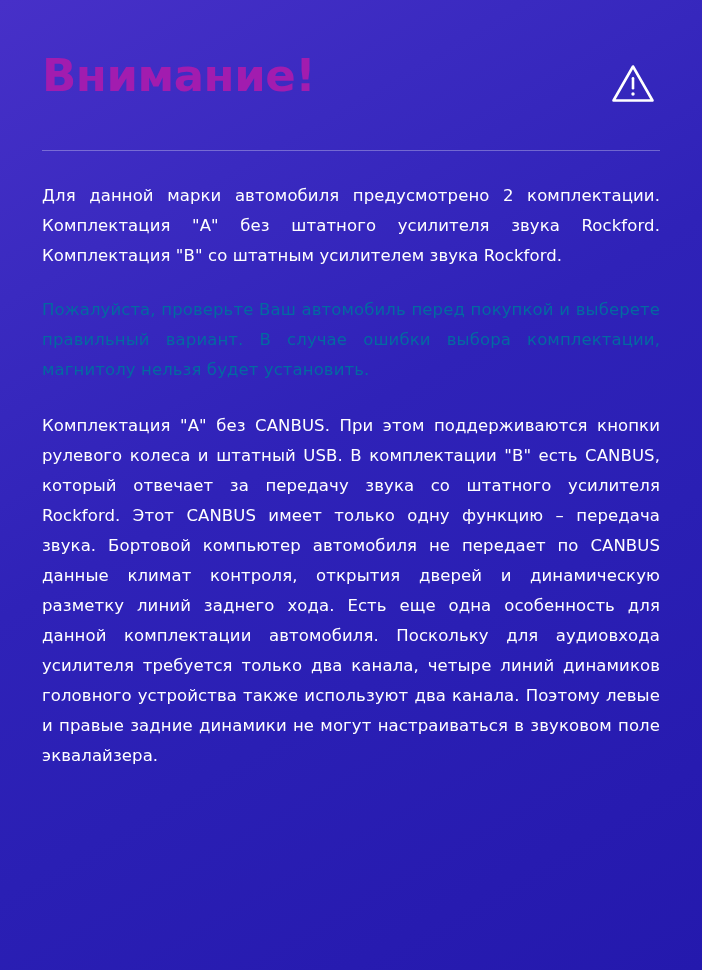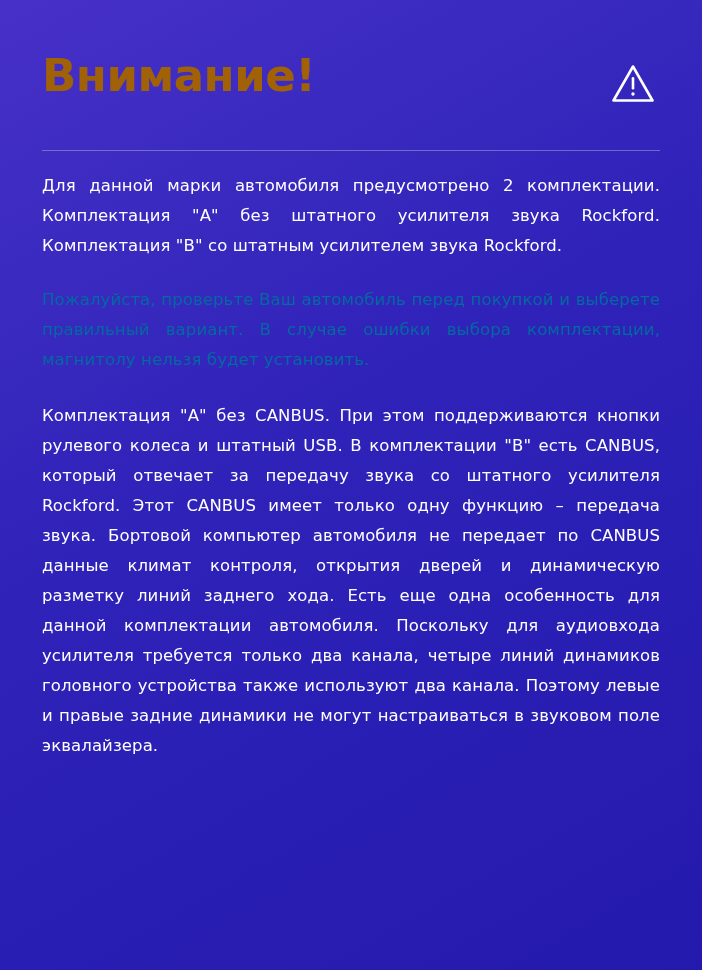--- a/index.html
+++ b/index.html
@@ -26,35 +26,35 @@
     align-items: flex-start;
     justify-content: space-between;
     padding-top: 8px;
   }
   .title {
     font-family: "DejaVu Sans", sans-serif;
     font-weight: bold;
     font-size: 45px;
     letter-spacing: -0.5px;
     line-height: 1.05;
-    color: #a16207;
+    color: #a21caf;
   }
   .warn-icon {
     margin-top: 10px;
     margin-right: 4px;
     flex: 0 0 auto;
   }
   .divider {
     margin-top: 40px;
     height: 1px;
     width: 100%;
     background: rgba(255,255,255,0.30);
   }
   .content {
-    margin-top: 20px;
+    margin-top: 30px;
   }
   p {
     font-size: 16.5px;
     line-height: 1.82;
     text-align: justify;
     text-justify: inter-word;
     color: #ffffff;
     letter-spacing: 0.1px;
   }
   p + p { margin-top: 24px; }

